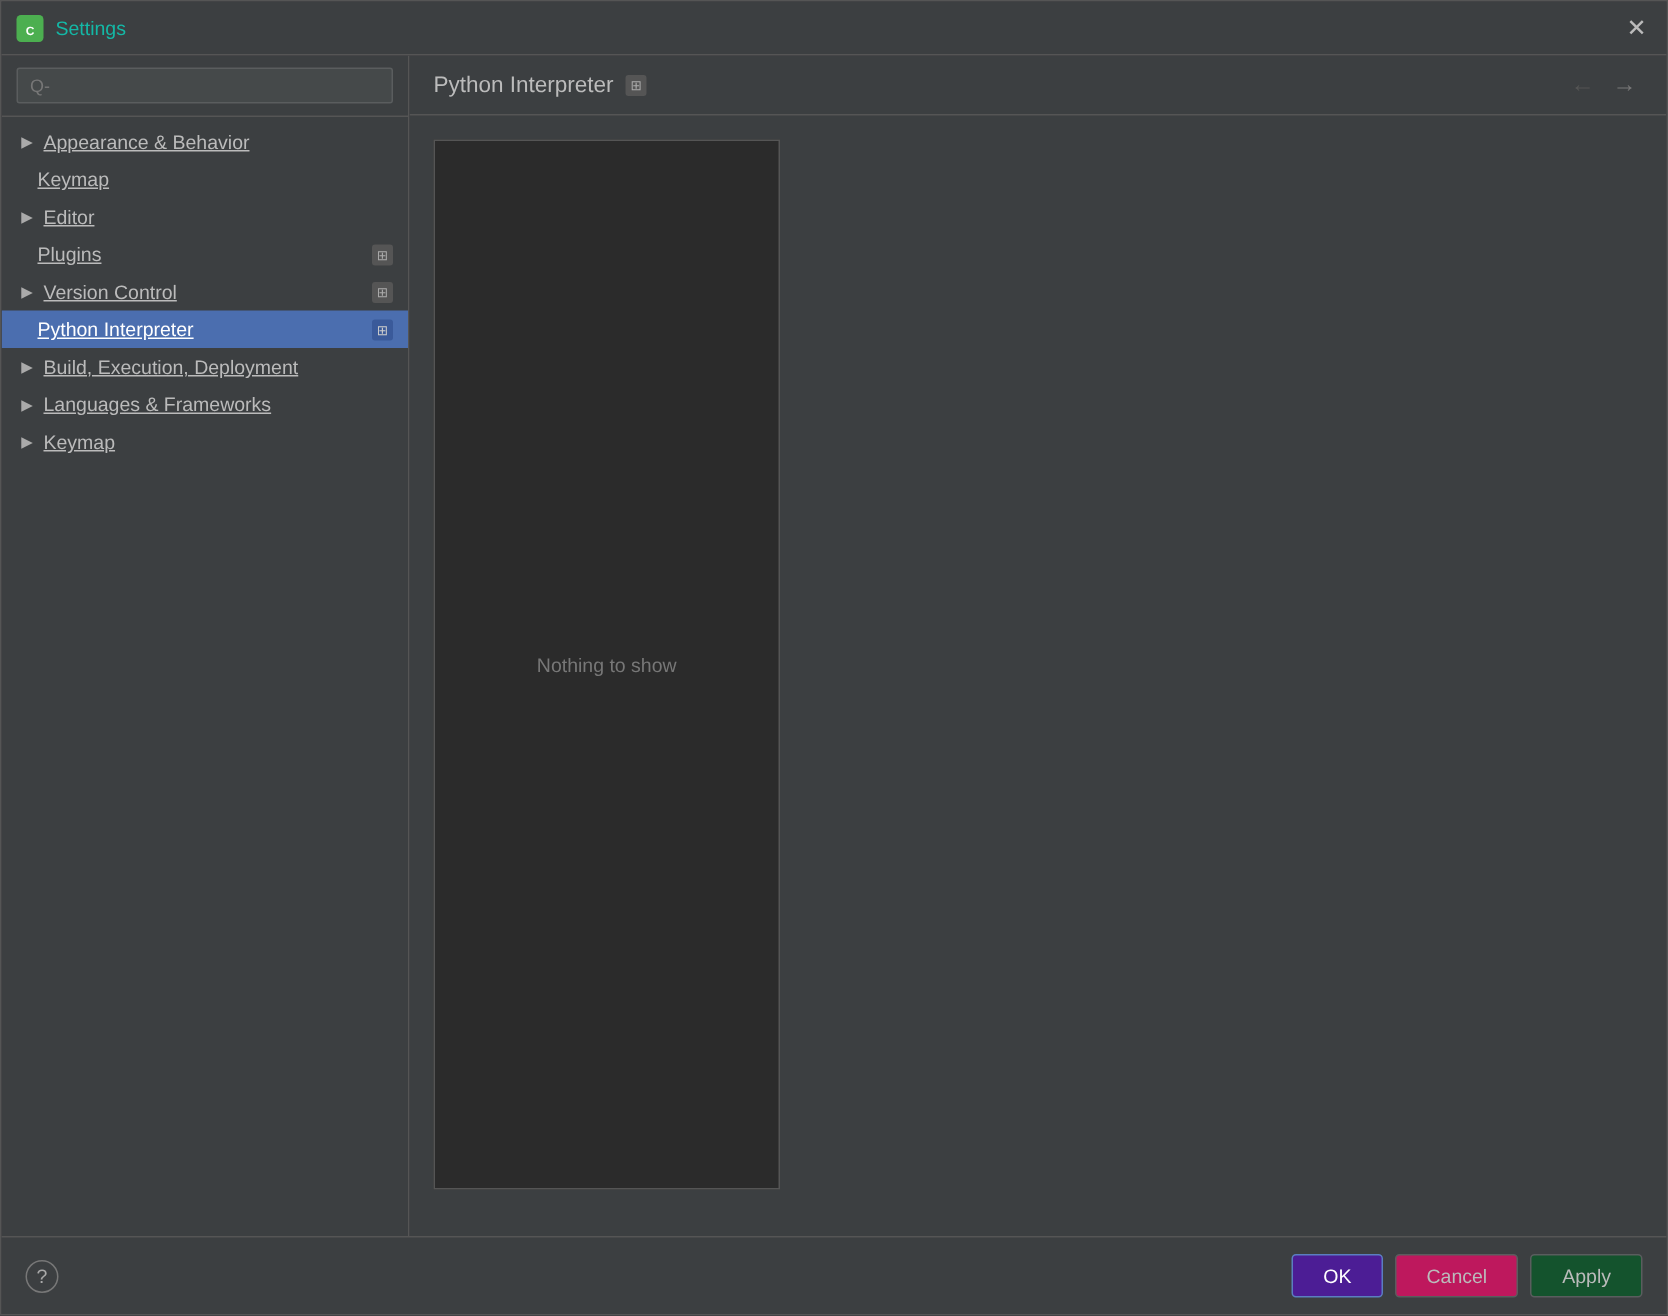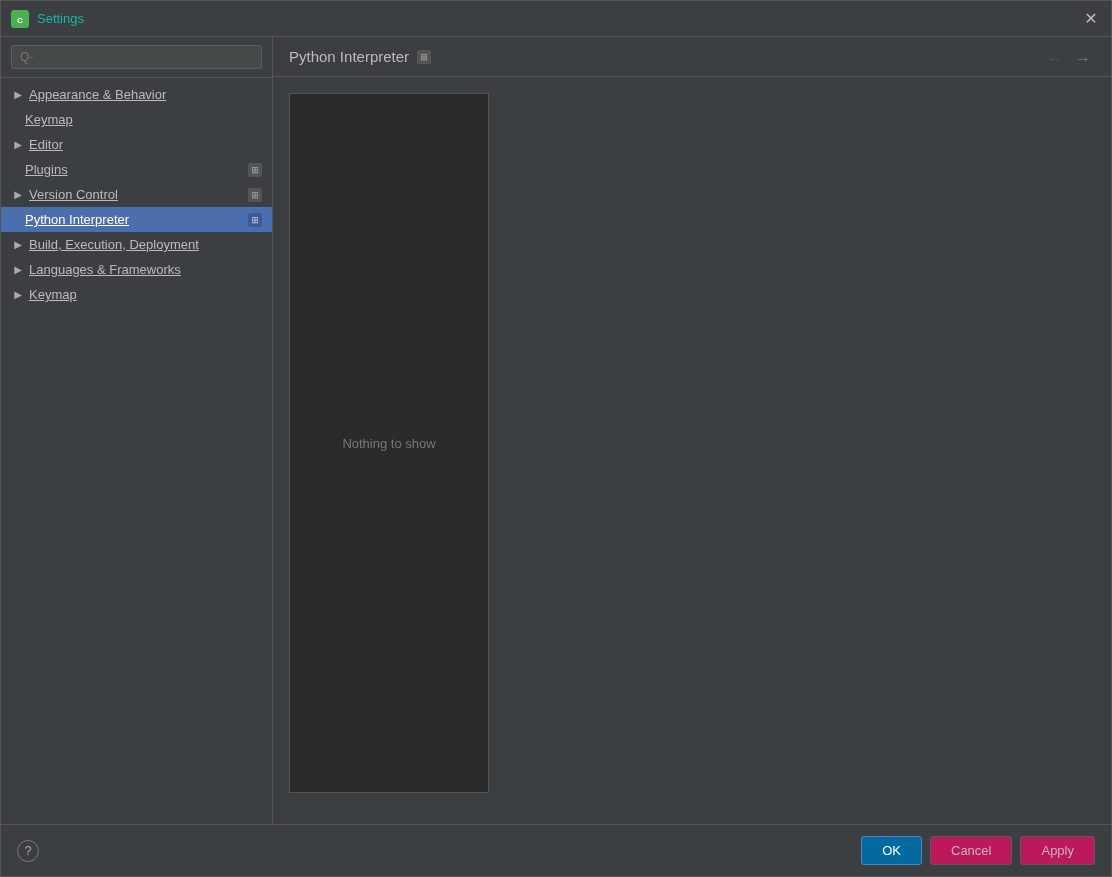--- a/index.html
+++ b/index.html
@@ -228,21 +228,21 @@
 
     .panel-content {
       flex: 1;
       display: flex;
       align-items: flex-start;
       padding: 16px;
       overflow: auto;
     }
 
     .interpreter-box {
-      width: 200px;
+      width: 231px;
       min-height: 700px;
       background: #2b2b2b;
       border: 1px solid #555;
       display: flex;
       align-items: center;
       justify-content: center;
     }
 
     .nothing-to-show {
       color: #777;
@@ -286,33 +286,33 @@
     .btn {
       padding: 6px 20px;
       font-size: 13px;
       border-radius: 3px;
       cursor: pointer;
       border: none;
       outline: none;
     }
 
     .btn-primary {
-      background: #0369a1;
+      background: #4c1d95;
       color: #fff;
       border: 1px solid #5b7ec0;
     }
 
     .btn-secondary {
       background: #be185d;
       color: #bbb;
       border: 1px solid #5a5d5e;
     }
 
     .btn-apply {
-      background: #be185d;
+      background: #14532d;
       color: #bbb;
       border: 1px solid #5a5d5e;
     }
   </style>
 </head>
 <body>
 
 <div class="window">
 
   <div class="titlebar">

